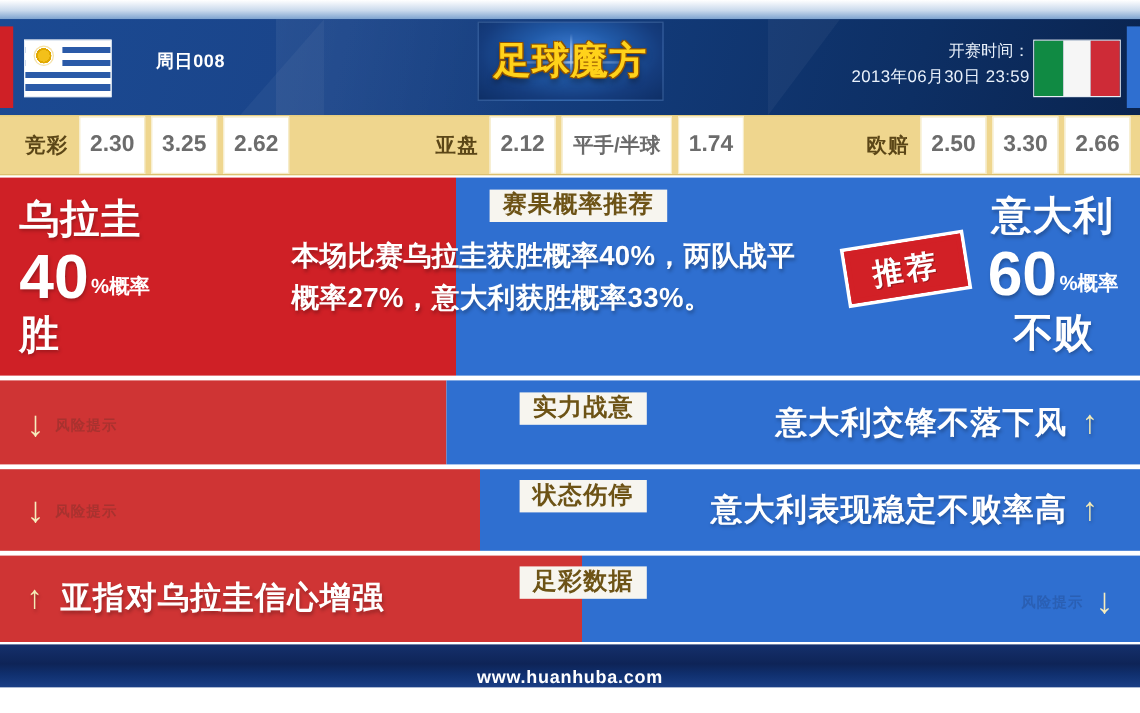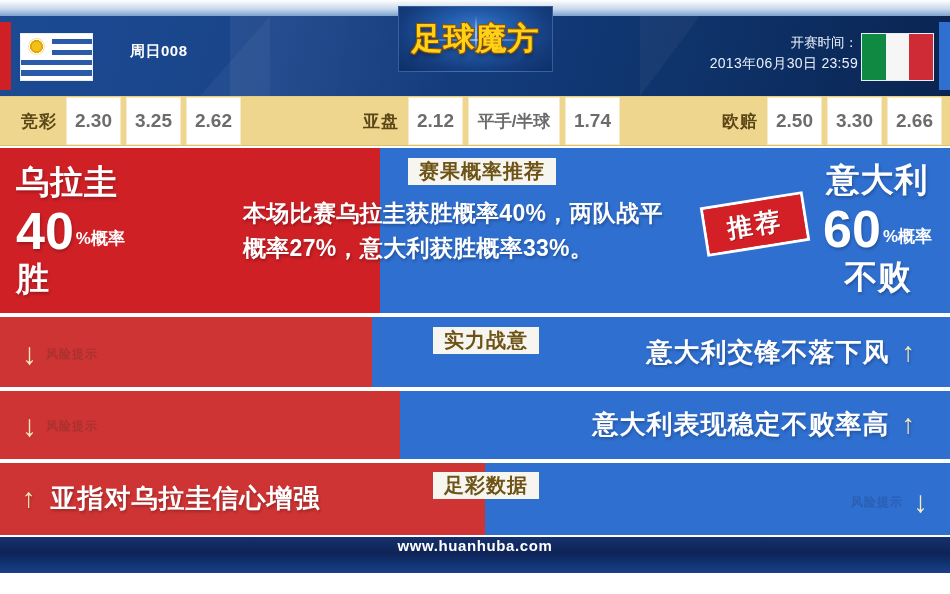--- a/index.html
+++ b/index.html
@@ -32,21 +32,21 @@
   .flag-left .canton{position:absolute;left:0;top:0;width:31px;height:24px;background:#fff;}
   .flag-left .sun{position:absolute;left:8px;top:5px;width:15px;height:15px;border-radius:50%;
     background:radial-gradient(circle,#f3c01a 0 45%,#e0a800 46% 60%,rgba(255,255,255,0) 61%);
     box-shadow:0 0 0 1px rgba(227,168,0,0.35);}
   .flag-right{right:16px;display:flex;}
   .flag-right i{display:block;height:100%;flex:1;}
   .it-g{background:#108a43;} .it-w{background:#f6f6f6;} .it-r{background:#ce2b37;}
 
   .round-label{position:absolute;left:130px;top:42px;color:#ffffff;font-size:15px;font-weight:bold;letter-spacing:.5px;}
 
-  .logo{position:absolute;left:398px;top:6px;width:155px;height:66px;
+  .logo{position:absolute;left:398px;top:18px;width:155px;height:66px;
     background:radial-gradient(ellipse at 50% 38%,#3f7fd6 0%,#215aa8 35%,#153c7d 70%,#0e2f66 100%);
     border:1px solid rgba(120,170,230,0.35);box-sizing:border-box;}
   .logo .beam{position:absolute;left:50%;top:14%;width:2px;height:60%;
     background:linear-gradient(to bottom,rgba(255,255,255,0),rgba(200,225,255,.9),rgba(255,255,255,0));
     transform:translateX(-50%);}
   .logo .beam2{position:absolute;left:12%;top:50%;width:76%;height:2px;
     background:linear-gradient(to right,rgba(255,255,255,0),rgba(200,225,255,.7),rgba(255,255,255,0));}
   .logo .txt{position:absolute;left:0;top:0;width:100%;height:100%;display:flex;align-items:center;justify-content:center;
     font-size:31px;font-weight:bold;letter-spacing:1px;
     color:#ffd21a;
@@ -121,21 +121,21 @@
   .ins .ar{font-size:27px;color:#f4ebb6;margin-left:12px;line-height:1;}
   .ins .ar.lead{margin-left:0;margin-right:14px;}
 
   .tag-r1{left:433px;top:327px;}
   .tag-r2{left:433px;top:400px;}
   .tag-r3{left:433px;top:472px;}
 
   
   .footer{position:absolute;left:0;top:537px;width:950px;height:36px;
     background:linear-gradient(to bottom,#15306c 0%,#0e2457 45%,#10306f 70%,#1b3f86 100%);
-    display:flex;align-items:flex-start;justify-content:center;}
+    display:flex;align-items:flex-end;justify-content:center;}
   .footer span{color:#ffffff;font-size:15px;font-weight:bold;letter-spacing:.6px;}
   .bottomwhite{position:absolute;left:0;top:573px;width:950px;height:21px;background:#ffffff;}
 </style>
 </head>
 <body>
 
 <div class="stage">
 
   <div class="header">
     <div class="hdr-topfade"></div>
@@ -245,20 +245,21 @@
     <div class="blue" style="left:400px;width:550px;"></div>
     <div class="risk" style="left:22px;top:20px;">
       <div class="arrow">↓</div>
       <div class="rtxt">风险提示</div>
     </div>
     <div class="ins" style="right:34px;top:16px;">
       <span>意大利表现稳定不败率高</span>
       <span class="ar">↑</span>
     </div>
   </div>
+  <div class="tag tag-r2">状态伤停</div>
 
   <div class="irow row3">
     <div class="red" style="width:485px;"></div>
     <div class="blue" style="left:485px;width:465px;"></div>
     <div class="ins" style="left:22px;top:18px;">
       <span class="ar lead">↑</span>
       <span>亚指对乌拉圭信心增强</span>
     </div>
     <div class="risk risk-blue" style="right:22px;top:24px;">
       <div class="rtxt">风险提示</div>

